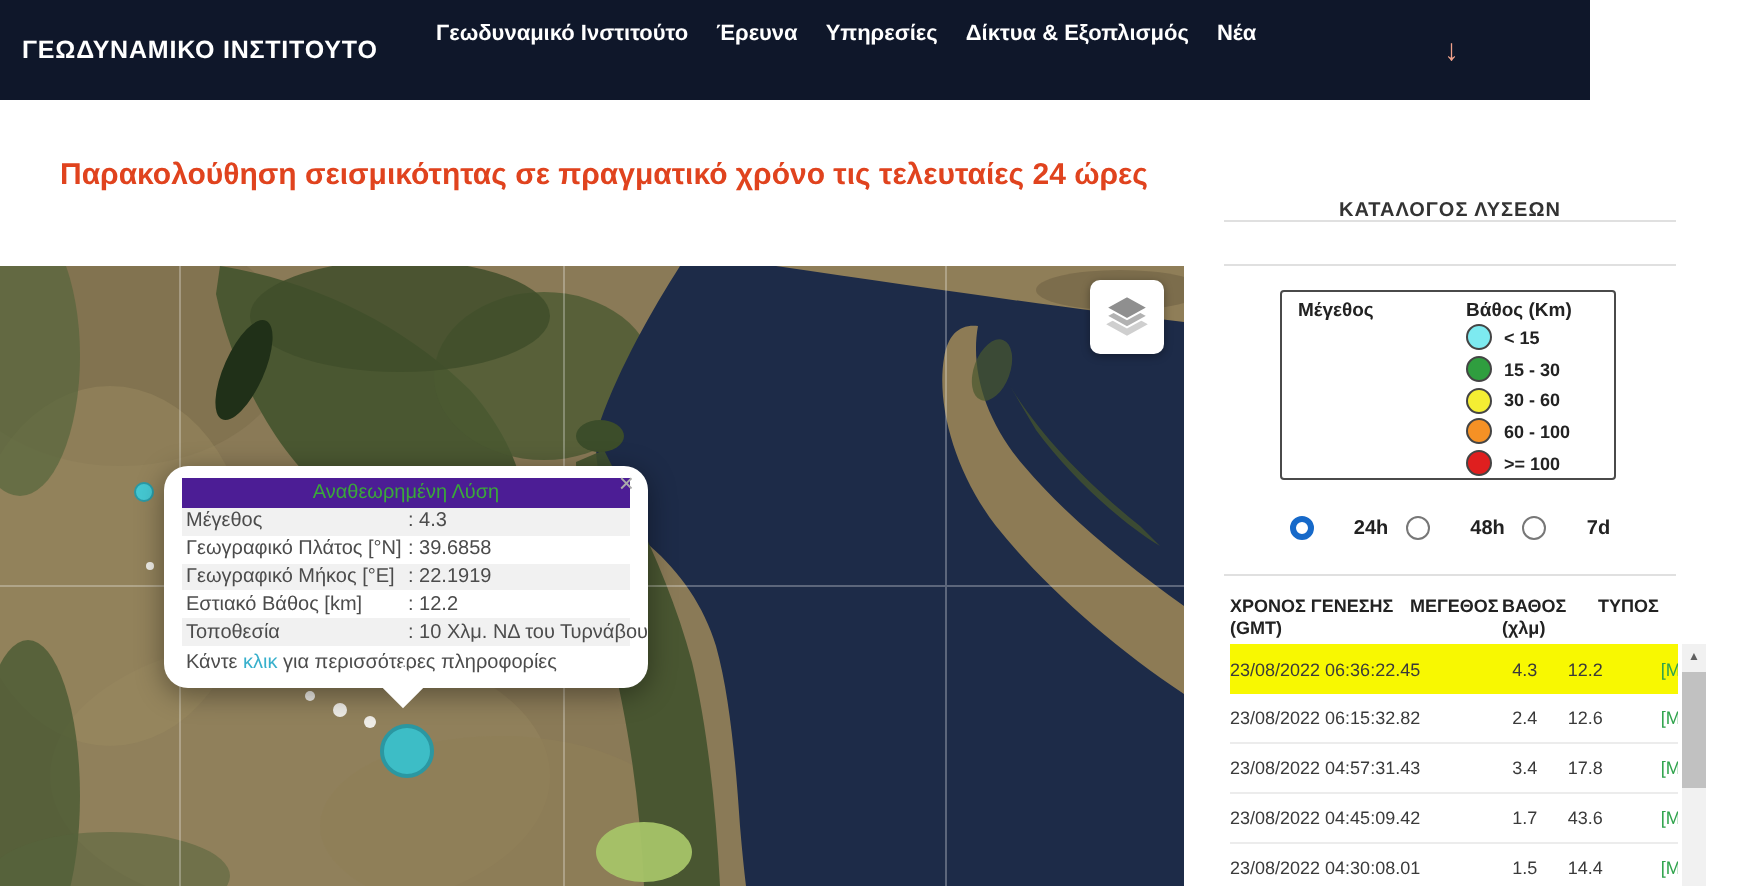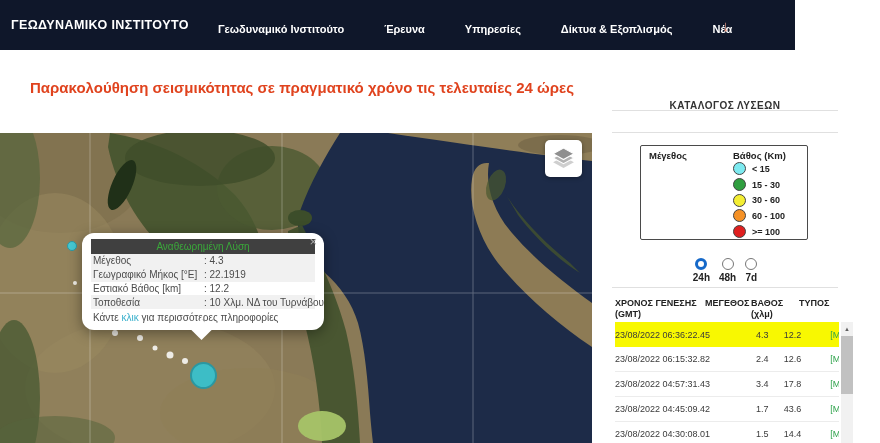--- a/index.html
+++ b/index.html
@@ -5,21 +5,21 @@
   * { margin:0; padding:0; box-sizing:border-box; }
   html,body { width:880px; height:443px; overflow:hidden; background:#fff;
     font-family:"Liberation Sans", sans-serif; position:relative; }
 
   
   .navbar { position:absolute; left:0; top:0; width:795px; height:50px;
     background:#0f172a; display:flex; align-items:center; }
   .brand { color:#fff; font-weight:bold; font-size:12.5px; letter-spacing:.4px;
     margin-left:11px; white-space:nowrap; }
   .nav-items { position:absolute; left:218px; top:0; height:34px;
-    display:flex; align-items:center; gap:40px;margin-top:12px; }
+    display:flex; align-items:center; gap:14px; }
   .nav-item { color:#fff; font-size:11px; font-weight:bold; text-decoration:none;
     white-space:nowrap; cursor:pointer; }
   .nav-arrow { position:absolute; left:722px; top:0; height:50px; display:flex;
     align-items:center; color:#f0a18a; font-size:15px; font-weight:bold; cursor:pointer; }
 
   
   .page-title { position:absolute; left:30px; top:79px; font-size:15px;
     font-weight:bold; color:#e0431e; }
 
   
@@ -30,21 +30,21 @@
     display:flex; align-items:center; justify-content:center; cursor:pointer; }
   .quake-marker { position:absolute; left:190px; top:229px; width:27px; height:27px;
     border-radius:50%; background:#3dbdc6; border:2px solid #2b97a1; cursor:pointer; }
 
   
   .popup { position:absolute; left:82px; top:100px; width:242px; background:#fff;
     border-radius:12px; box-shadow:0 3px 14px rgba(0,0,0,.4);
     padding:6px 9px 7px 9px; font-size:10px; color:#4c4c4c; }
   .popup-close { position:absolute; right:7px; top:2px; color:#aaa; font-size:13px;
     cursor:pointer; line-height:14px; }
-  .popup-title { background:#404040; color:#3aa83a; text-align:center;
+  .popup-title { background:#4c1d95; color:#3aa83a; text-align:center;
     height:15px; line-height:15px; }
   .popup-row { display:flex; height:13.8px; align-items:center; background:#fff; }
   .popup-row.alt { background:#f1f1f1; }
   .p-label { flex:0 0 113px; padding-left:2px; white-space:nowrap; }
   .p-value { white-space:nowrap; }
   .popup-footer { margin-top:3px; padding-left:2px; }
   .popup-footer .lnk { color:#38b0cc; cursor:pointer; }
   .popup-tail { position:absolute; left:112px; bottom:-7px; width:15px; height:15px;
     background:#fff; transform:rotate(45deg); }
 
@@ -64,21 +64,21 @@
   .sym.circle { border:1.3px solid #555; border-radius:50%; background:#fff; flex:0 0 auto; }
   .sym.circle.s { width:8px; height:8px; margin:0 5px 0 3px; }
   .sym.circle.m { width:12px; height:12px; margin:0 3px 0 1px; }
   .sym.circle.l { width:16px; height:16px; margin-left:-1px; }
   .sym.star { font-size:19px; color:#555; line-height:19px; margin-left:-3px; }
   .dep-row { display:flex; align-items:center; height:15.7px; gap:6px; }
   .dep-circle { width:13px; height:13px; border-radius:50%; border:1.2px solid #444; flex:0 0 auto; }
 
   .time-filters { position:absolute; left:612px; top:258px; width:226px;
     display:flex; justify-content:center; align-items:center; gap:9px; }
-  .radio-wrap { display:flex; align-items:center; gap:2px; cursor:pointer;flex-direction:column; }
+  .radio-wrap { display:flex; align-items:center; gap:20px; cursor:pointer; }
   .radio { width:12px; height:12px; border-radius:50%; border:1px solid #777; background:#fff; }
   .radio.sel { border:3.5px solid #1669c9; }
   .radio-label { font-size:10px; font-weight:bold; color:#222; }
 
   
   .t-header { position:absolute; left:615px; top:298px; width:224px; display:flex;
     font-size:9px; font-weight:bold; color:#222; line-height:1.2; }
   .h-time { flex:0 0 90px; } .h-mag { flex:0 0 46px; } .h-depth { flex:0 0 48px; }
   .h-type { flex:0 0 40px; }
   .t-rows { position:absolute; left:615px; top:322px; width:224px; height:146px; overflow:hidden; }
@@ -180,20 +180,24 @@
   <div class="quake-marker"></div>
 
   <div class="popup">
     <span class="popup-close">×</span>
     <div class="popup-title">Αναθεωρημένη Λύση</div>
     <div>
         <div class="popup-row alt">
           <span class="p-label">Μέγεθος</span>
           <span class="p-value">: 4.3</span>
         </div>
+        <div class="popup-row">
+          <span class="p-label">Γεωγραφικό Πλάτος [°N]</span>
+          <span class="p-value">: 39.6858</span>
+        </div>
         <div class="popup-row alt">
           <span class="p-label">Γεωγραφικό Μήκος [°E]</span>
           <span class="p-value">: 22.1919</span>
         </div>
         <div class="popup-row">
           <span class="p-label">Εστιακό Βάθος [km]</span>
           <span class="p-value">: 12.2</span>
         </div>
         <div class="popup-row alt">
           <span class="p-label">Τοποθεσία</span>

